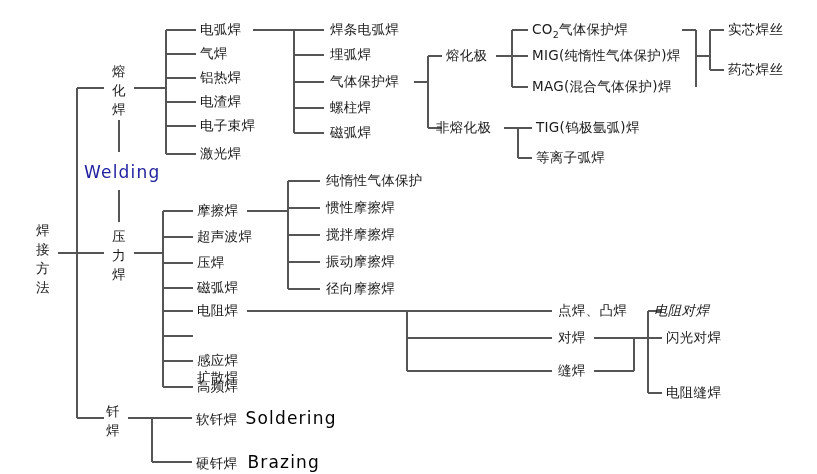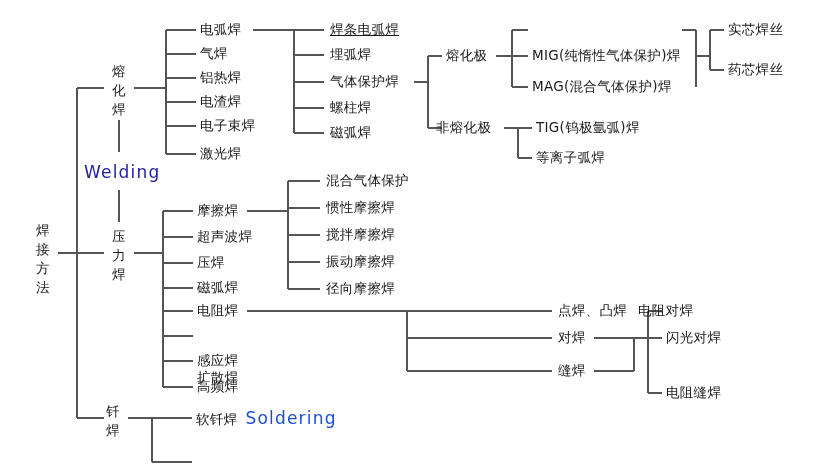--- a/index.html
+++ b/index.html
@@ -30,21 +30,21 @@
   }
   .vstack span{display:block;}
   .en{
     position:absolute;
     font-size:17px;
     color:#2222a0;
     letter-spacing:1.2px;
     white-space:nowrap;
   }
   .en-inline{
-    color:#1d4ed8;
+    color:#000000;
     font-size:17px;
     letter-spacing:1.2px;
   }
   .sub{font-size:9.5px;vertical-align:sub;}
 </style>
 </head>
 <body>
 
 <div id="canvas">
 
@@ -171,56 +171,58 @@
     <span>焊</span>
   </div>
 
   <div class="node" style="left:200px;top:22px;">电弧焊</div>
   <div class="node" style="left:200px;top:46px;">气焊</div>
   <div class="node" style="left:200px;top:70px;">铝热焊</div>
   <div class="node" style="left:200px;top:94px;">电渣焊</div>
   <div class="node" style="left:200px;top:118px;">电子束焊</div>
   <div class="node" style="left:200px;top:146px;">激光焊</div>
 
-  <div class="node" style="left:330px;top:22px;text-decoration:underline;">焊条电弧焊</div>
+  <div class="node" style="left:330px;top:22px;">焊条电弧焊</div>
   <div class="node" style="left:330px;top:47px;">埋弧焊</div>
   <div class="node" style="left:330px;top:74px;">气体保护焊</div>
   <div class="node" style="left:330px;top:100px;">螺柱焊</div>
   <div class="node" style="left:330px;top:125px;">磁弧焊</div>
 
   <div class="node" style="left:446px;top:48px;">熔化极</div>
   <div class="node" style="left:436px;top:120px;">非熔化极</div>
 
+  <div class="node" style="left:532px;top:22px;"><span>CO</span><span class="sub">2</span><span>气体保护焊</span></div>
   <div class="node" style="left:532px;top:48px;">MIG(纯惰性气体保护)焊</div>
   <div class="node" style="left:532px;top:79px;">MAG(混合气体保护)焊</div>
 
   <div class="node" style="left:728px;top:22px;">实芯焊丝</div>
   <div class="node" style="left:728px;top:62px;">药芯焊丝</div>
 
   <div class="node" style="left:536px;top:120px;">TIG(钨极氩弧)焊</div>
   <div class="node" style="left:536px;top:150px;">等离子弧焊</div>
 
   <div class="node" style="left:197px;top:203px;">摩擦焊</div>
   <div class="node" style="left:197px;top:229px;">超声波焊</div>
   <div class="node" style="left:197px;top:255px;">压焊</div>
   <div class="node" style="left:197px;top:280px;">磁弧焊</div>
   <div class="node" style="left:197px;top:303px;">电阻焊</div>
   <div class="node" style="left:197px;top:328px;margin-top:42px;">扩散焊</div>
   <div class="node" style="left:197px;top:353px;">感应焊</div>
   <div class="node" style="left:197px;top:379px;">高频焊</div>
 
-  <div class="node" style="left:326px;top:173px;">混合气体保护</div>
+  <div class="node" style="left:326px;top:173px;">纯惰性气体保护</div>
   <div class="node" style="left:326px;top:200px;">惯性摩擦焊</div>
   <div class="node" style="left:326px;top:227px;">搅拌摩擦焊</div>
   <div class="node" style="left:326px;top:254px;text-align:right;">振动摩擦焊</div>
   <div class="node" style="left:326px;top:281px;">径向摩擦焊</div>
 
   <div class="node" style="left:558px;top:303px;">点焊、凸焊</div>
   <div class="node" style="left:558px;top:330px;">对焊</div>
   <div class="node" style="left:558px;top:363px;">缝焊</div>
 
-  <div class="node" style="left:638px;top:303px;">电阻对焊</div>
+  <div class="node" style="left:654px;top:303px;font-style:italic;">电阻对焊</div>
   <div class="node" style="left:666px;top:330px;">闪光对焊</div>
   <div class="node" style="left:666px;top:385px;">电阻缝焊</div>
 
   <div class="node" style="left:196px;top:410px;"><span>软钎焊</span><span class="en-inline" style="margin-left:8px;">Soldering</span></div>
+  <div class="node" style="left:196px;top:454px;"><span>硬钎焊</span><span class="en-inline" style="margin-left:10px;">Brazing</span></div>
 
 </div>
 
 </body></html>

